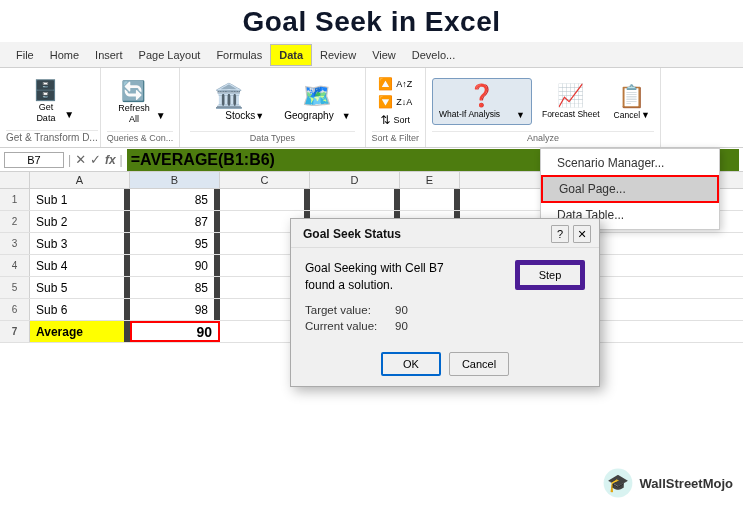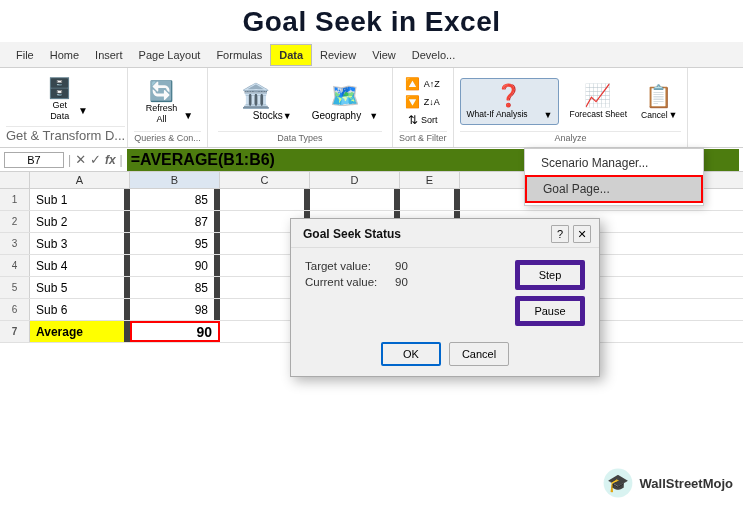--- a/index.html
+++ b/index.html
@@ -81,21 +81,21 @@
       align-items: center;
       padding: 2px 4px;
       cursor: pointer;
       border-radius: 2px;
     }
 
     
     .dropdown-menu {
       position: absolute;
       top: 148px;
-      left: 524px;
+      left: 540px;
       background: #fff;
       border: 1px solid #ccc;
       box-shadow: 2px 2px 8px rgba(0,0,0,0.2);
       min-width: 180px;
       z-index: 100;
       padding: 2px 0;
     }
 
     .dropdown-item {
       padding: 5px 16px;
@@ -388,21 +388,21 @@
 <div class="ribbon-content">
 
   <div style="display:flex;flex-direction:column;padding:4px 2px;border-right:1px solid #e0e0e0;min-width:65px;">
     <div style="display:flex;flex-direction:row;align-items:center;justify-content:center;flex:1;gap:2px;">
       <div style="display:flex;flex-direction:column;align-items:center;cursor:pointer;padding:2px 4px;">
         <div style="font-size:20px;">🗄️</div>
         <div style="font-size:9px;text-align:center;line-height:1.2;">Get<br>Data</div>
       </div>
       <div style="font-size:10px;cursor:pointer;align-self:flex-end;margin-bottom:10px;">▼</div>
     </div>
-    <div style="font-size:13px;color:#666;text-align:center;border-top:1px solid #e8e8e8;padding-top:1px;">Get &amp; Transform D...</div>
+    <div style="font-size:10px;color:#666;text-align:center;border-top:1px solid #e8e8e8;padding-top:1px;">Get &amp; Transform D...</div>
   </div>
 
   <div style="display:flex;flex-direction:column;padding:4px 6px;border-right:1px solid #e0e0e0;min-width:72px;">
     <div style="display:flex;flex-direction:row;align-items:center;justify-content:center;flex:1;gap:2px;">
       <div style="display:flex;flex-direction:column;align-items:center;cursor:pointer;padding:2px 4px;">
         <div style="font-size:20px;">🔄</div>
         <div style="font-size:9px;text-align:center;line-height:1.2;">Refresh<br>All</div>
       </div>
       <div style="font-size:10px;cursor:pointer;align-self:flex-end;margin-bottom:10px;">▼</div>
     </div>
@@ -474,20 +474,21 @@
       </div>
     </div>
     <div style="font-size:9px;color:#666;text-align:center;border-top:1px solid #e8e8e8;padding-top:1px;">Analyze</div>
   </div>
 
 </div>
 
 <div class="dropdown-menu">
   <div class="dropdown-item">Scenario Manager...</div>
   <div class="dropdown-item goal-seek goal-seek-highlight">Goal Page...</div>
+  <div class="dropdown-item">Data Table...</div>
 </div>
 
 <div class="formula-bar">
   <input class="name-box" value="B7" readonly="" style="font-size: 11px; border: 1px solid rgb(170, 170, 170); padding: 1px 4px; width: 60px;">
   <span style="color:#aaa;">|</span>
   <span style="cursor:pointer;font-size:13px;color:#666;">✕</span>
   <span style="cursor:pointer;font-size:13px;color:#666;">✓</span>
   <span style="cursor:pointer;font-size:12px;color:#666;font-style:italic;font-weight:bold;">fx</span>
   <span style="color:#aaa;">|</span>
   <span class="formula-text">=AVERAGE(B1:B6)</span>
@@ -572,32 +573,34 @@
 <div class="dialog-overlay">
   <div class="dialog-titlebar">
     <span class="dialog-title">Goal Seek Status</span>
     <div class="dialog-controls">
       <span class="dialog-ctrl-btn">?</span>
       <span class="dialog-ctrl-btn">✕</span>
     </div>
   </div>
   <div class="dialog-body">
     <div class="dialog-left">
+      <div class="dialog-message">
+        Goal Seeking with Cell B7<br>found a solution.
+      </div>
       <div class="dialog-field-row">
         <span class="dialog-field-label">Target value:</span>
         <span class="dialog-field-value">90</span>
       </div>
       <div class="dialog-field-row">
         <span class="dialog-field-label">Current value:</span>
         <span class="dialog-field-value">90</span>
       </div>
     </div>
     <div class="dialog-right">
       <button class="dialog-action-btn">Step</button>
-      <button class="dialog-action-btn">Pause</button>
     </div>
   </div>
   <div class="dialog-footer">
     <button class="dialog-ok-btn">OK</button>
     <button class="dialog-cancel-btn">Cancel</button>
   </div>
 </div>
 
 <div class="wsm-logo">
   <svg class="wsm-icon" viewBox="0 0 40 40" xmlns="http://www.w3.org/2000/svg">

